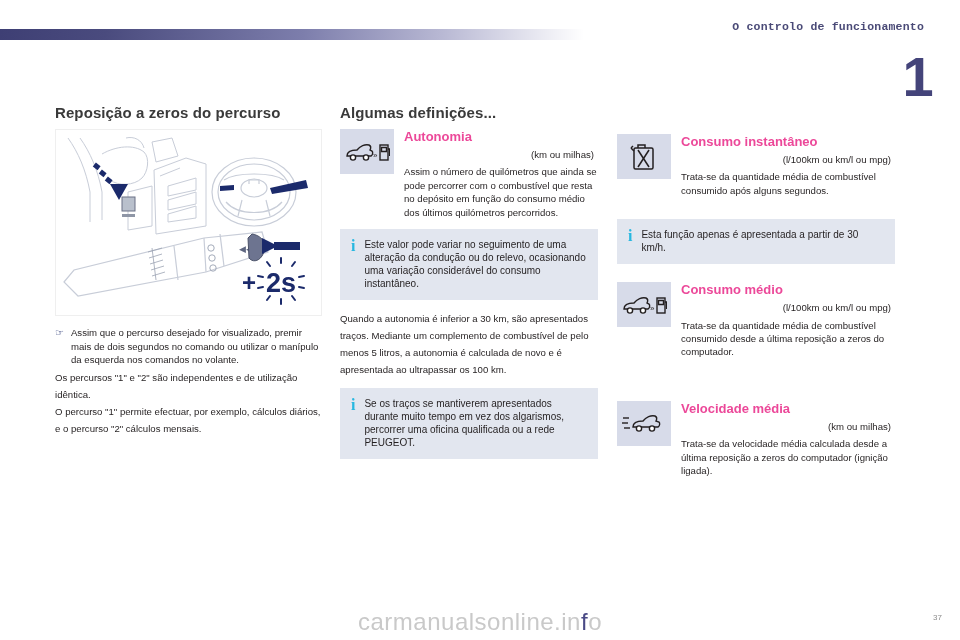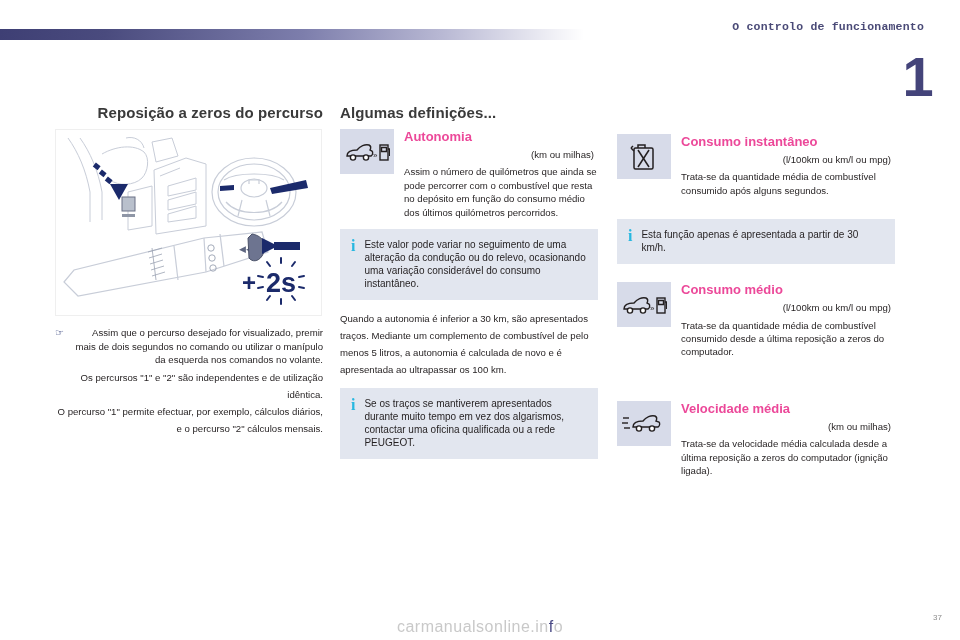--- a/index.html
+++ b/index.html
@@ -24,21 +24,21 @@
   }
   .chapter-num{
     position:absolute;right:23px;top:52px;width:38px;height:52px;
     background:#ffffff;
     color:#44447a;font-size:56px;line-height:50px;font-weight:bold;
     text-align:center;font-family:"Liberation Sans", sans-serif;
   }
 
   
   .col{position:absolute;top:104px;}
-  .col-left{left:55px;width:268px;text-align:right;}
+  .col-left{left:55px;width:268px;}
   .col-mid{left:340px;width:258px;}
   .col-right{left:617px;width:278px;}
 
   h2.sec-title{
     margin:0 0 8px 0;font-size:15px;font-weight:bold;color:#3a3a3a;
     letter-spacing:.1px;
   }
 
   
   .figure{
@@ -72,21 +72,21 @@
   }
   .info-i{
     flex:0 0 auto;color:#27b7e0;font-weight:bold;font-size:16px;line-height:14px;
     font-family:"Liberation Serif", serif;padding-top:1px;
   }
   .info-txt{flex:1 1 auto;font-size:10px;line-height:13px;color:#231f20;}
 
   
   .watermark{
     position:absolute;left:0;right:0;bottom:4px;text-align:center;
-    font-size:16px;color:#c9c9c9;letter-spacing:.5px;
+    font-size:24px;color:#c9c9c9;letter-spacing:.5px;
     font-family:"Liberation Sans", sans-serif;
   }
   .wm-f{color:#4a4a86;}
   .page-no{
     position:absolute;right:18px;bottom:18px;font-size:8px;color:#8d8d8d;padding-left:12px;
   }
 </style>
 </head>
 <body>
 
@@ -228,21 +228,21 @@
 
     <div class="infobox">
       <span class="info-i">i</span>
       <span class="info-txt">Este valor pode variar no seguimento de uma alteração da condução ou do relevo, ocasionando uma variação considerável do consumo instantâneo.</span>
     </div>
 
     <p class="para">Quando a autonomia é inferior a 30 km, são apresentados traços. Mediante um complemento de combustível de pelo menos 5 litros, a autonomia é calculada de novo e é apresentada ao ultrapassar os 100 km.</p>
 
     <div class="infobox">
       <span class="info-i">i</span>
-      <span class="info-txt">Se os traços se mantiverem apresentados durante muito tempo em vez dos algarismos, contactar uma oficina qualificada ou a rede PEUGEOT.</span>
+      <span class="info-txt">Se os traços se mantiverem apresentados durante muito tempo em vez dos algarismos, percorrer uma oficina qualificada ou a rede PEUGEOT.</span>
     </div>
   </div>
 
   <div class="col col-right">
 
     <div class="def" style="margin-top:30px;">
       <div class="def-icon">
         <svg width="28" height="30" viewBox="0 0 28 30">
           <g fill="none" stroke="#231f20" stroke-width="1.5">
             <rect x="4" y="6" width="19" height="21" rx="1.5"></rect>

